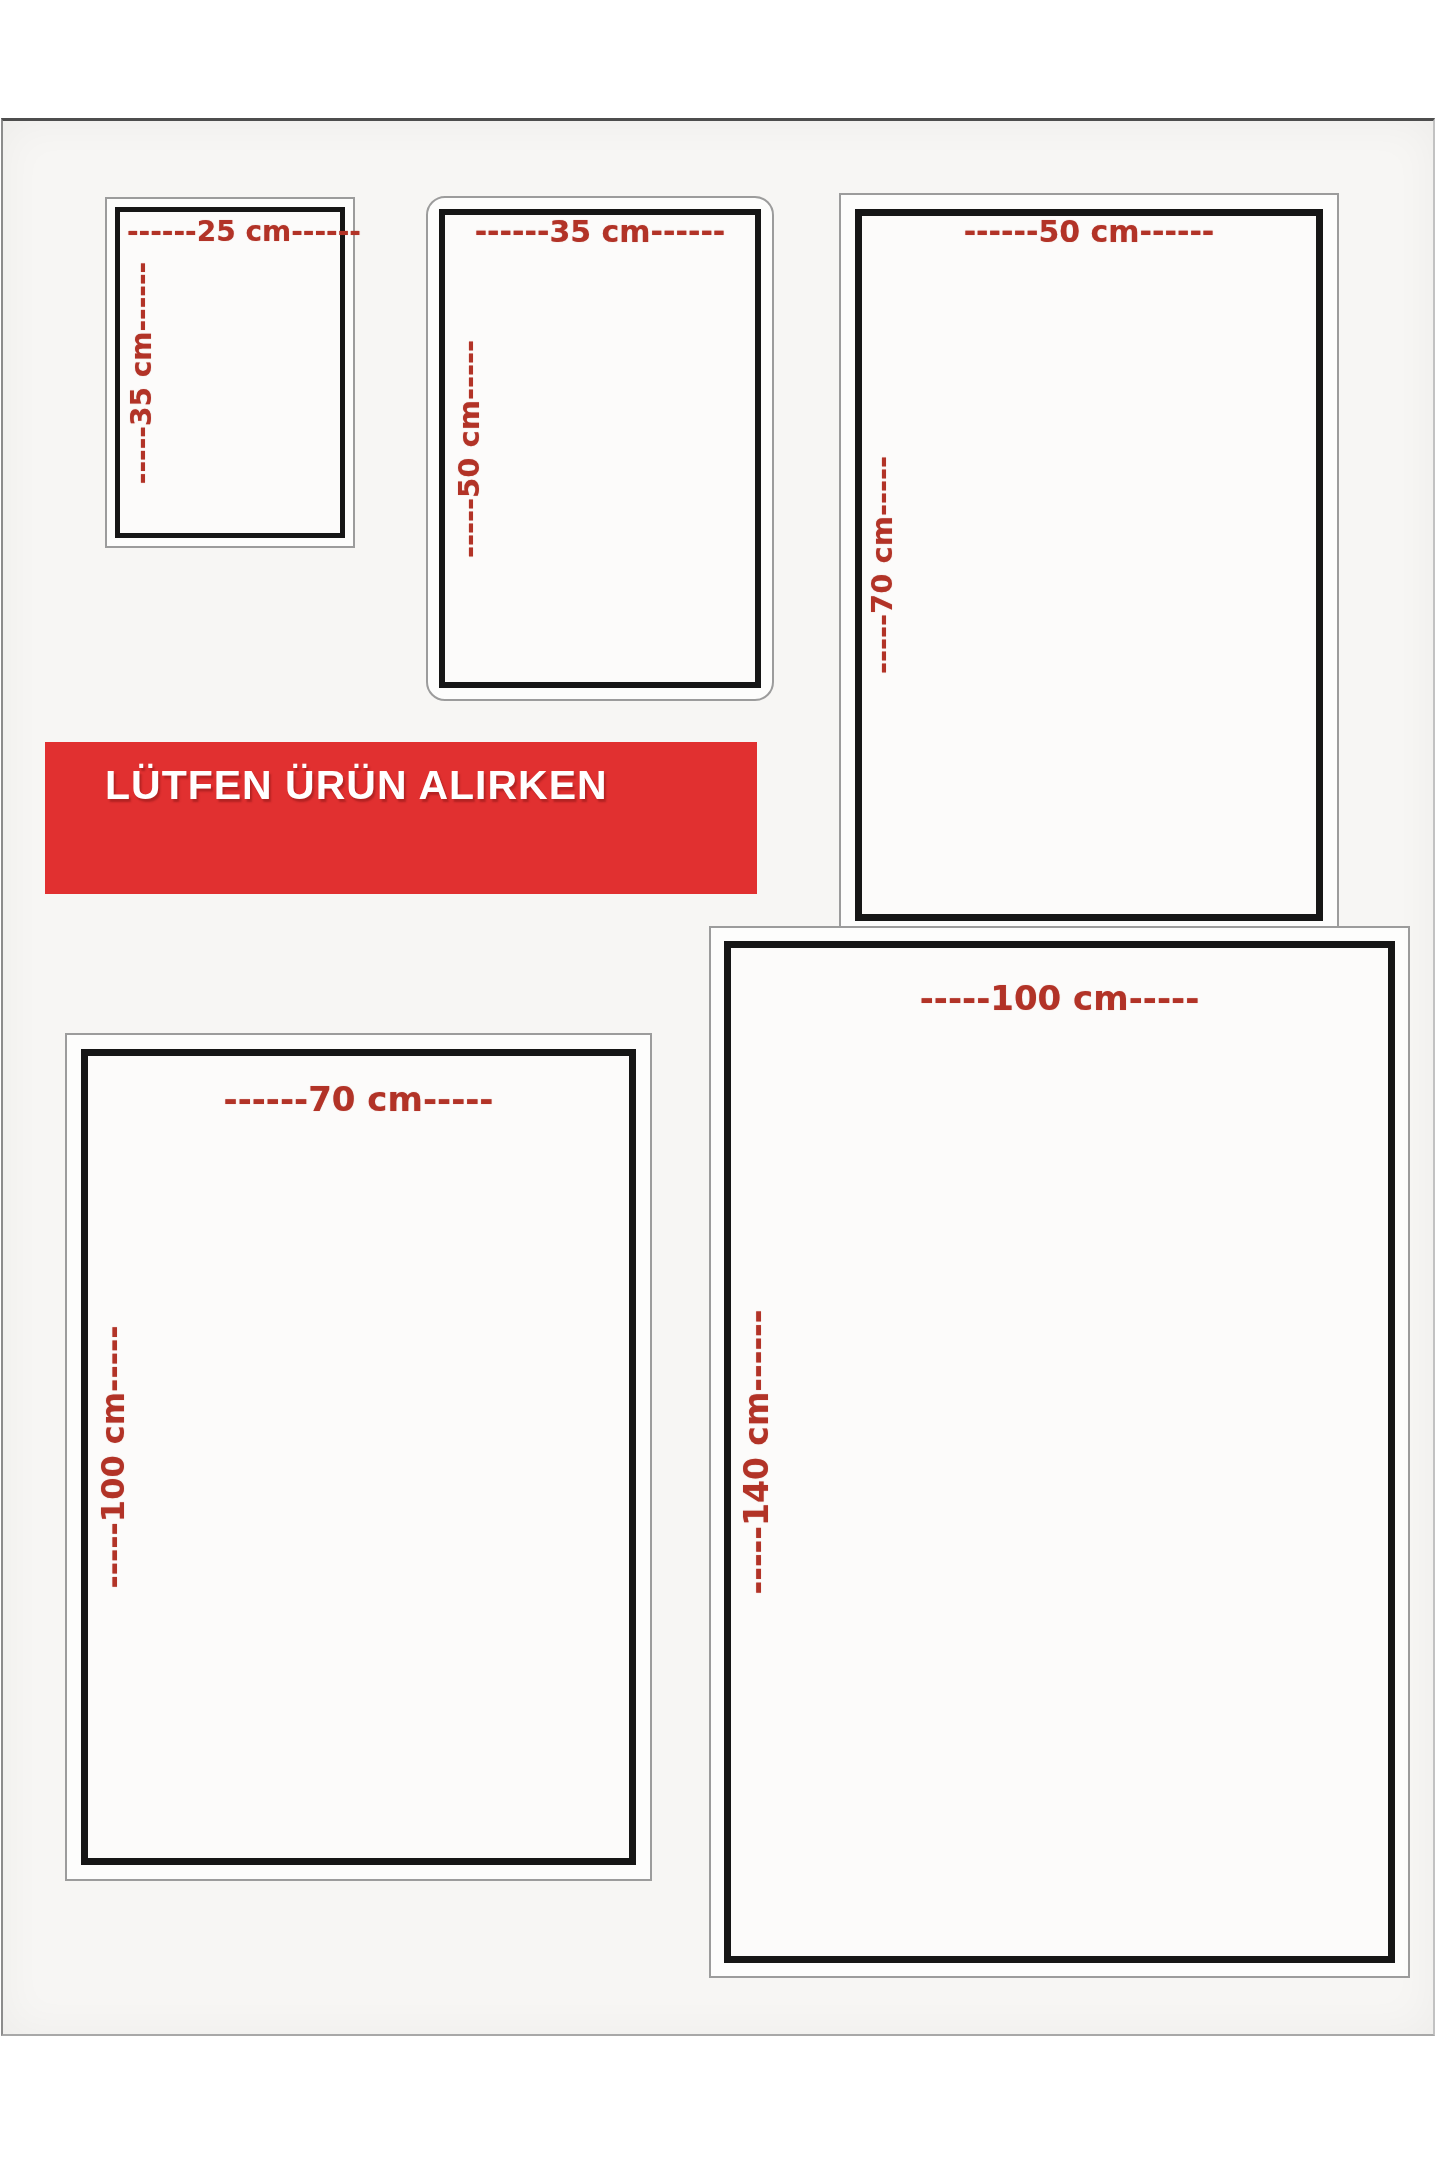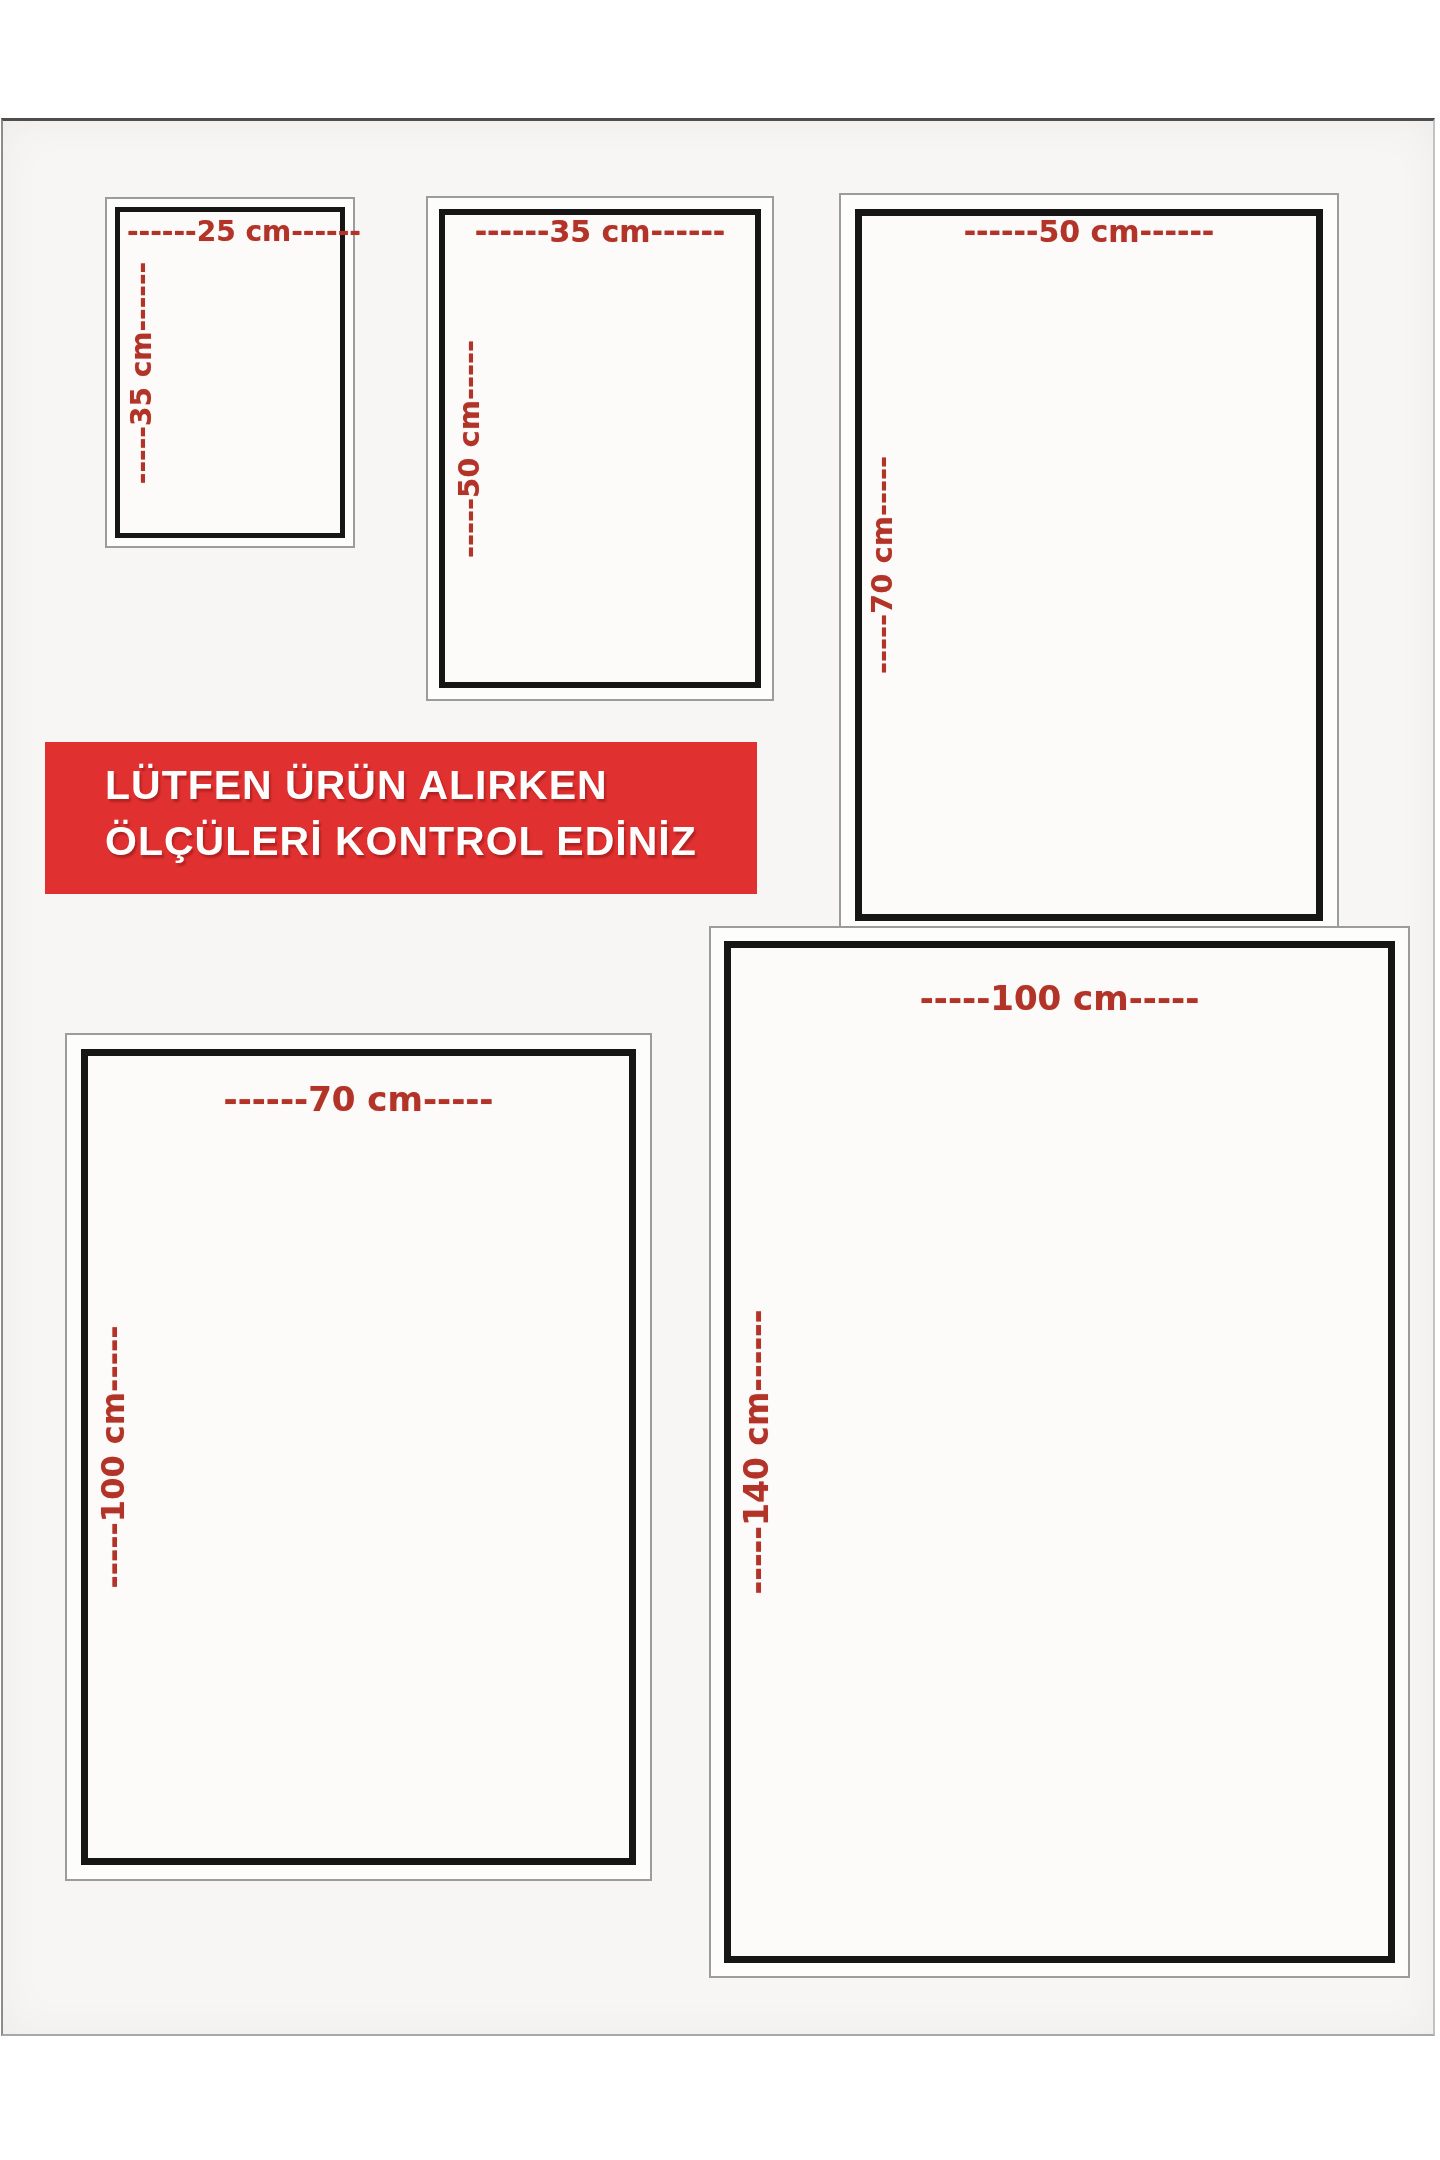--- a/index.html
+++ b/index.html
@@ -43,21 +43,21 @@
     transform:translate(-50%,-50%) rotate(-90deg);
     font-weight:bold; color:#b23327; white-space:nowrap;
     text-shadow:0 0 1px rgba(178,51,39,0.45);
   }
 
   .f-a { left:103px; top:194px; width:250px; height:351px; }
   .f-a .frame-inner { inset:8px;  border-width:5px; }
   .f-a .w-label { top:16px; font-size:28px;padding-left:20px; }
   .f-a .h-label { left:34px; font-size:28px; }
 
-  .f-b { left:424px; top:193px; width:348px; height:505px; }
+  .f-b { left:424px; top:193px; width:348px; height:505px;border-radius:19px; }
   .f-b .frame-inner { inset:11px; border-width:6px; }
   .f-b .w-label { top:16px; font-size:30px; }
   .f-b .h-label { left:41px; font-size:29px; }
 
   .f-c { left:837px; top:190px; width:500px; height:744px; }
   .f-c .frame-inner { inset:14px; border-width:7px; }
   .f-c .w-label { top:19px; font-size:30px; }
   .f-c .h-label { left:41px; font-size:29px; }
 
   .f-d { left:63px; top:1030px; width:587px; height:848px; }
@@ -111,16 +111,15 @@
   </div>
 
   <div class="size-frame f-e" style="left:706px; top:805px;">
     <div class="frame-inner"></div>
     <div class="w-label">-----100 cm-----</div>
     <div class="h-label">-----140 cm------</div>
   </div>
 
   <div class="banner" style="left:42px; top:621px;">
     <div>LÜTFEN ÜRÜN ALIRKEN</div>
-    <div>ÖLÇÜLERİ KONTROL EDİNİZ</div>
   </div>
 
 </div>
 
 </body></html>

